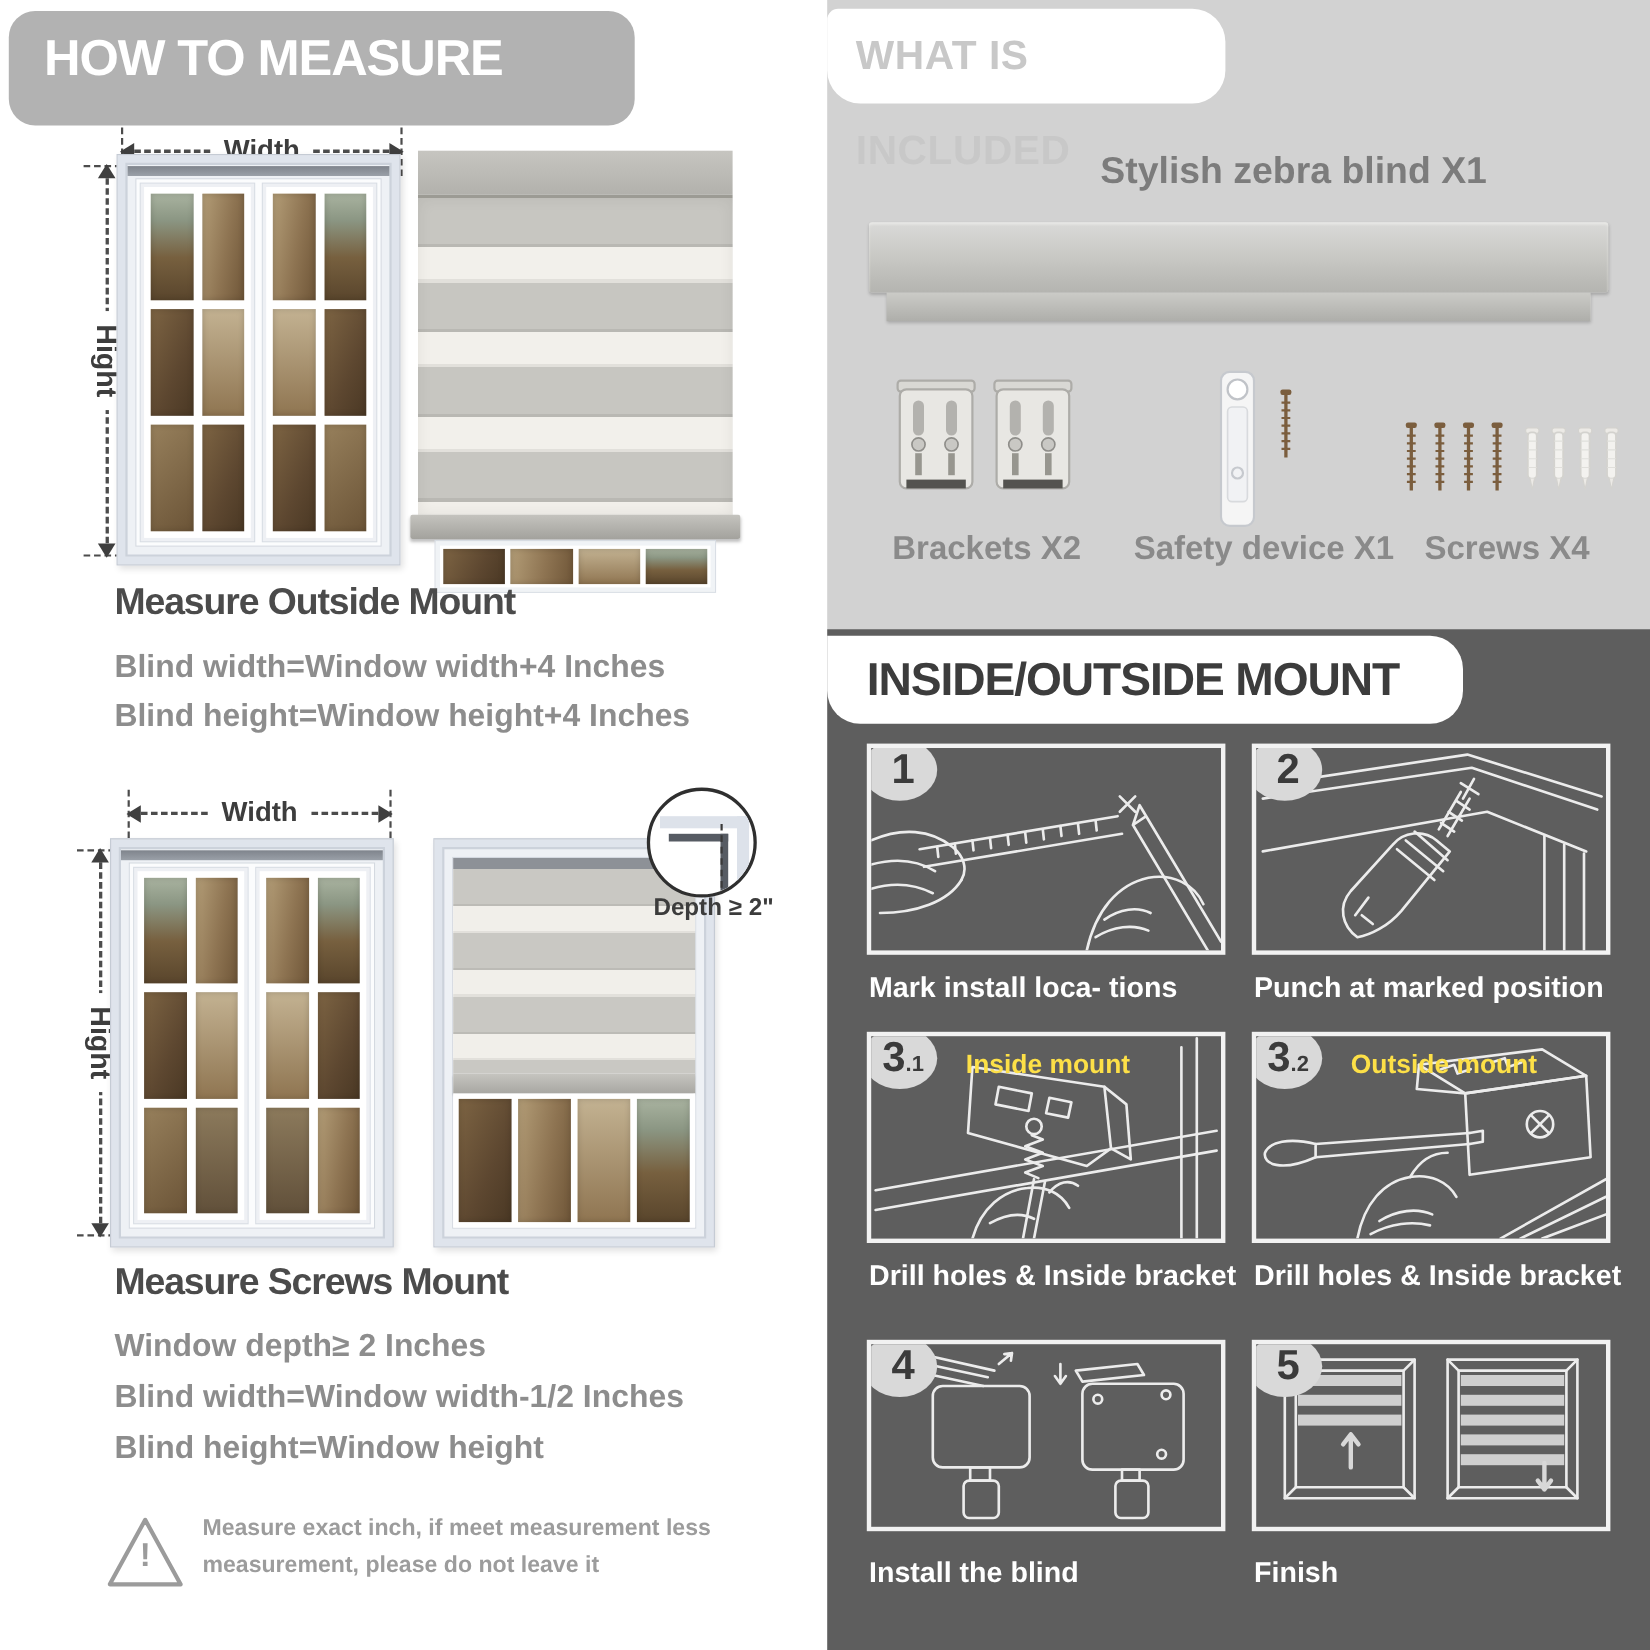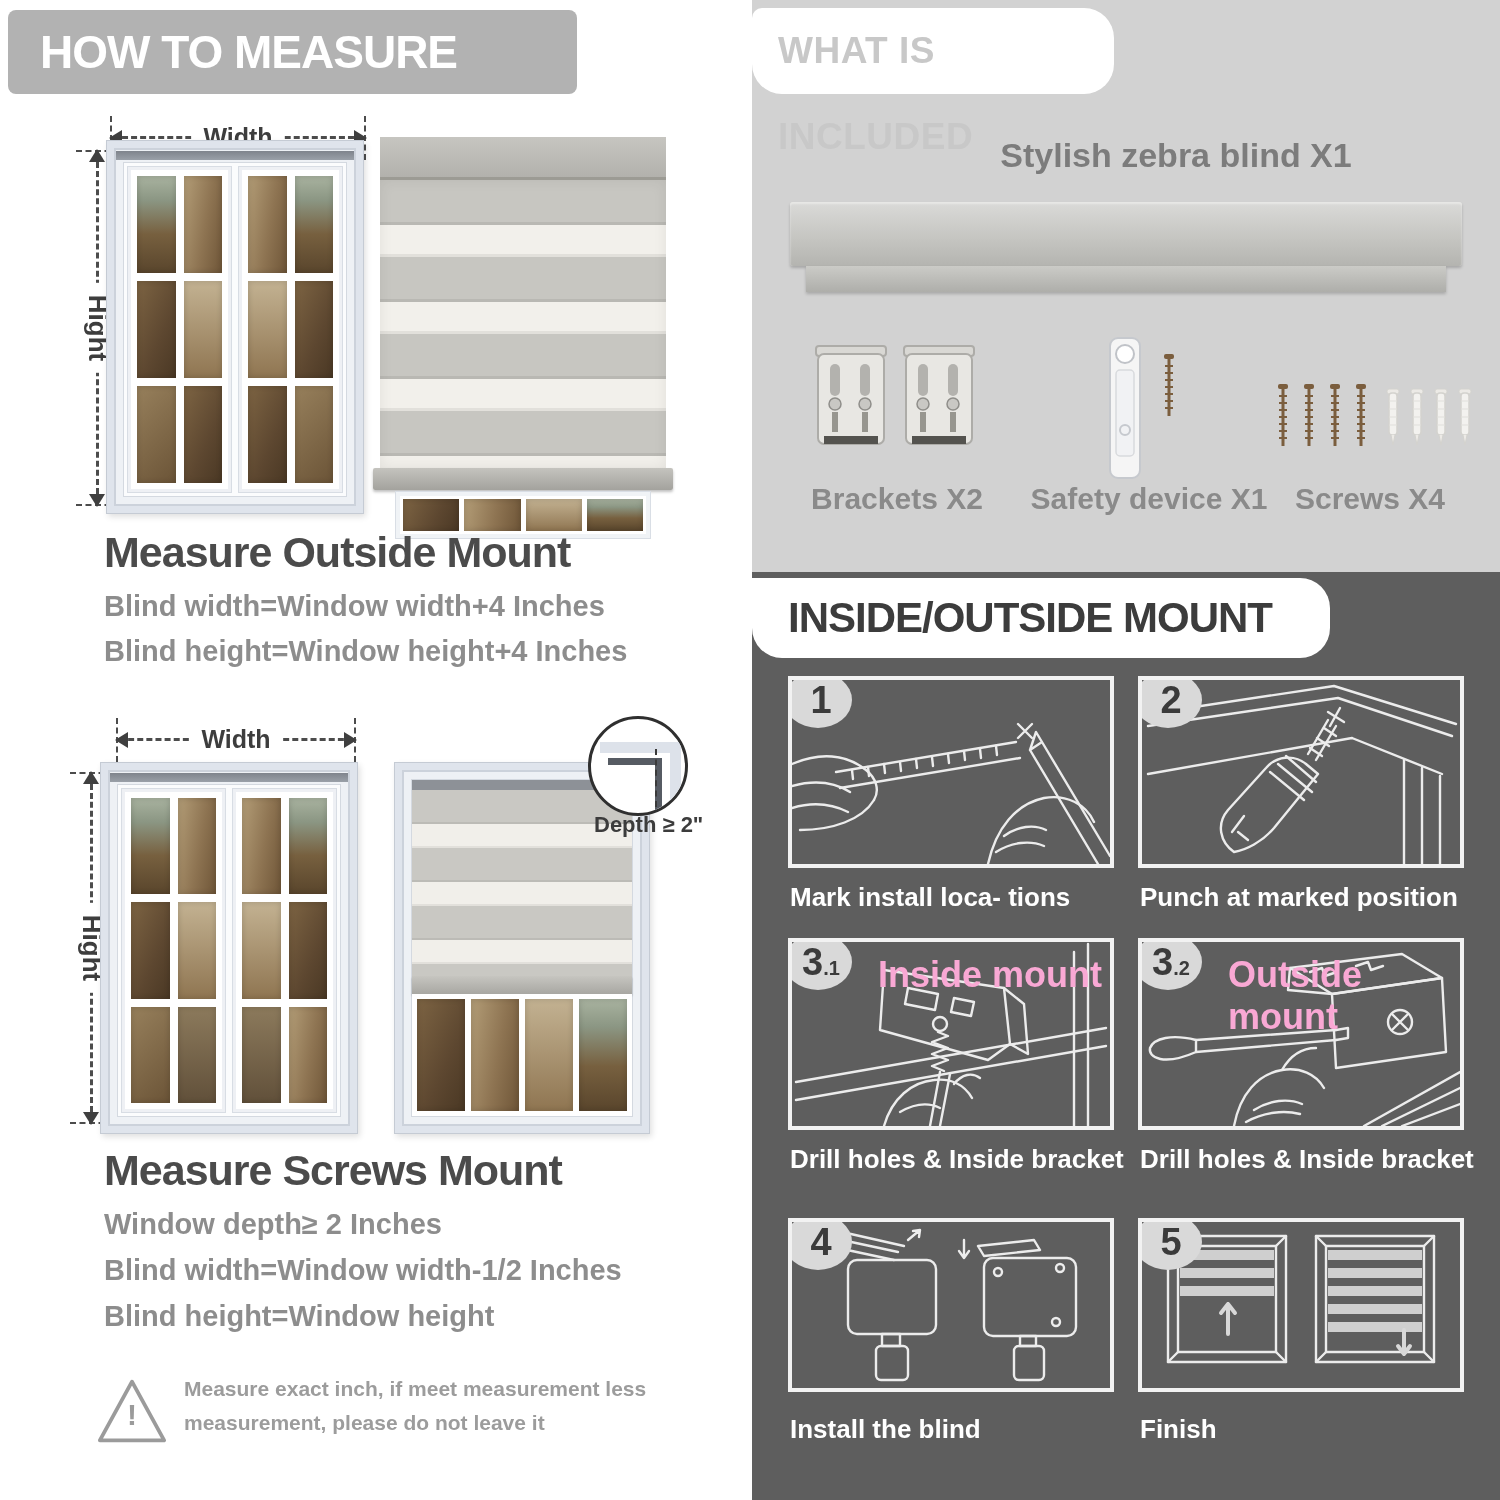--- a/index.html
+++ b/index.html
@@ -1,21 +1,21 @@
 <!DOCTYPE html>
 <html><head>
 <meta charset="utf-8">
 <style>
   html,body{margin:0;padding:0;}
   body{width:1500px;height:1500px;position:relative;background:#ffffff;
        font-family:"Liberation Sans",sans-serif;overflow:hidden;}
   .abs{position:absolute;}
 
   
-  .hdr-left{left:8px;top:10px;width:537px;height:84px;background:#b2b2b2;border-radius:8px;
+  .hdr-left{left:8px;top:10px;width:537px;height:104px;background:#b2b2b2;border-radius:24px;
             color:#ffffff;font-size:46px;font-weight:bold;line-height:84px;padding-left:32px;letter-spacing:-1px;}
   .panel-light{left:752px;top:0;width:848px;height:572px;background:#d2d2d2;}
   .panel-dark{left:752px;top:572px;width:748px;height:928px;background:#5e5e5e;}
   .hdr-inc{left:0;top:8px;width:336px;height:86px;background:#ffffff;border-radius:10px 30px 30px 30px;
            color:#c8c8c8;font-size:37px;font-weight:bold;line-height:86px;padding-left:26px;letter-spacing:0.5px;}
   .hdr-mnt{left:0;top:6px;width:542px;height:80px;background:#ffffff;border-radius:0 30px 30px 30px;
            color:#3c3c3c;font-size:42px;font-weight:bold;line-height:80px;padding-left:36px;letter-spacing:-1px;}
 
   
   .harrow{position:absolute;height:44px;}
@@ -71,21 +71,21 @@
   .ib-panes{flex:1;display:grid;grid-template-columns:repeat(4,1fr);gap:6px;background:#ffffff;padding:5px;}
 
   
   .mag{position:absolute;left:588px;top:716px;width:94px;height:94px;border:3px solid #2f2f2f;border-radius:50%;
        background:#ffffff;overflow:hidden;}
   .mag-l1{position:absolute;left:10%;top:24%;right:4%;bottom:-4%;border-top:11px solid #dde2ea;border-right:11px solid #dde2ea;}
   .mag-l2{position:absolute;left:18%;top:42%;right:24%;bottom:-4%;border-top:7px solid #565b63;border-right:7px solid #565b63;}
   .mag-dash{position:absolute;right:30%;top:32%;height:62%;border-right:2px dashed #3a3a3a;}
 
   
-  .h-sec{position:absolute;font-size:43px;font-weight:bold;color:#4b4b4b;letter-spacing:-1px;}
+  .h-sec{position:absolute;font-size:34px;font-weight:bold;color:#4b4b4b;letter-spacing:-1px;}
   .t-sub{position:absolute;font-size:29px;font-weight:bold;color:#8d8d8d;}
   .t-depth{position:absolute;font-size:22px;font-weight:bold;color:#3c3c3c;}
   .t-warn{position:absolute;font-size:21px;font-weight:bold;color:#9c9c9c;line-height:34px;}
   .t-prod{position:absolute;left:0;top:136px;width:100%;text-align:center;font-size:34px;font-weight:bold;color:#7c7c7c;}
   .t-item{position:absolute;text-align:center;font-size:30px;font-weight:bold;color:#8a8a8a;}
   .warn-tri{position:absolute;left:94px;top:1376px;width:76px;height:70px;}
   .warn-mark{position:absolute;left:94px;top:1398px;width:76px;text-align:center;
              font-size:30px;font-weight:bold;color:#9b9b9b;}
 
   
@@ -95,21 +95,21 @@
   .bar-bot{position:absolute;left:54px;top:266px;width:640px;height:26px;
            background:linear-gradient(180deg,#cbcbc7 0%,#aeaeaa 100%);box-shadow:0 2px 3px rgba(0,0,0,.2);}
 
   
   .card{position:absolute;width:326px;border:4px solid #f2f2f2;box-sizing:border-box;overflow:hidden;}
   .card svg{position:absolute;left:0;top:0;width:100%;height:100%;}
   .badge{position:absolute;left:-8px;top:-8px;width:68px;height:56px;background:#d9d9d9;border-radius:50%;
          display:flex;align-items:center;justify-content:center;padding-left:6px;box-sizing:border-box;}
   .badge .n{font-size:38px;font-weight:bold;color:#3b3b3b;}
   .badge .s{font-size:20px;font-weight:bold;color:#3b3b3b;margin-top:12px;}
-  .step-title{position:absolute;left:86px;top:12px;font-size:36px;font-weight:bold;color:#f9a8d4;}
+  .step-title{position:absolute;left:86px;top:12px;font-size:24px;font-weight:bold;color:#fde047;}
   .caption{position:absolute;width:345px;font-size:26px;font-weight:bold;color:#ffffff;white-space:nowrap;}
   .sk{stroke:#ececec;stroke-width:2.4;fill:none;stroke-linecap:round;stroke-linejoin:round;}
 </style>
 </head>
 <body>
 
 <div class="abs hdr-left">HOW TO MEASURE</div>
 
 <div class="harrow" style="left:110px;top:116px;width:256px;">
   <span class="tick l"></span>

